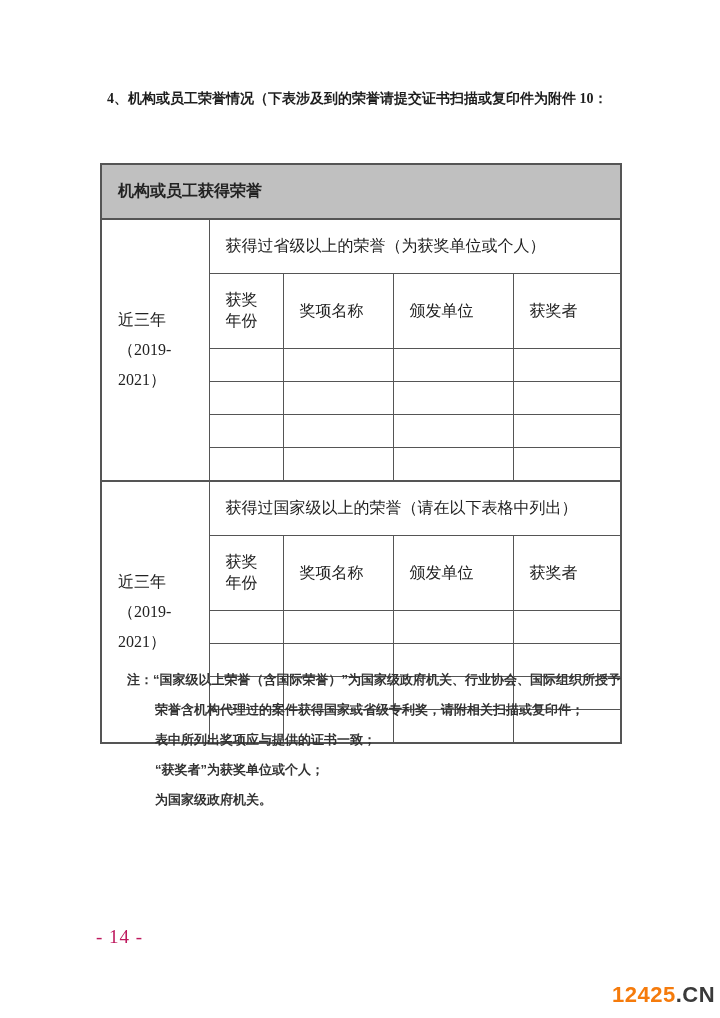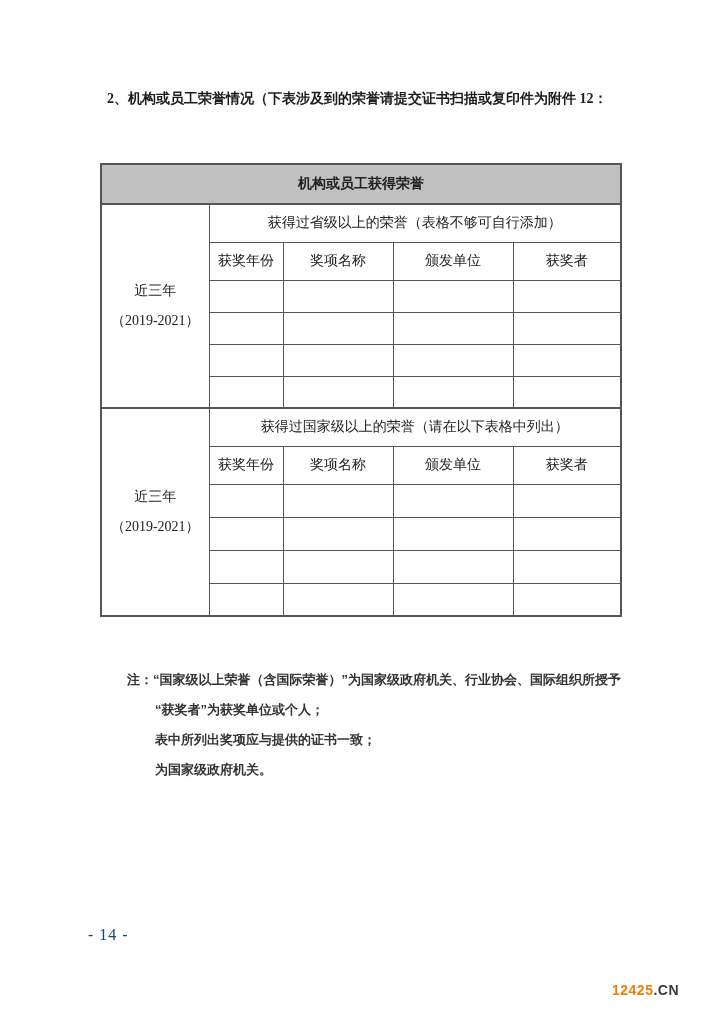--- a/index.html
+++ b/index.html
@@ -26,22 +26,22 @@
   .heading-line.first { text-indent: 7px; }
 
   
   table.honors {
     position: absolute; left: 100px; top: 163px; width: 520px;
     border-collapse: collapse; table-layout: fixed;
     border: 2px solid var(--border-color);
   }
   .honors td {
     border: 1px solid var(--border-color);
-    text-align: center; vertical-align: middle;
-    font-size: 14px; color: #222222; padding: 8px;
+    vertical-align: middle;
+    font-size: 16px; color: #222222; padding: 16px;
   }
   .title-row { height: 40px; }
   .title-cell {
     background: var(--title-bg);
     font-weight: bold; font-size: 15px; color: #1a1a1a;
     border-bottom: 2px solid var(--border-color) !important;
   }
   .sub-row { height: 38px; }
   .head-row { height: 38px; }
   .blank-s1 { height: 32px; }
@@ -54,58 +54,58 @@
     position: absolute; left: 100px; top: 665px; width: 522px;
     font-family: "Liberation Sans", "DejaVu Sans", sans-serif;
     font-weight: bold; font-size: 13px; color: #333333;
   }
   .note-line { line-height: 30px; }
   .note-first { text-indent: 27px; }
   .note-item { padding-left: 55px; }
 
   
   .page-number {
-    position: absolute; left: 88px; top: 926px;
-    font-size: 16px; color: #0c4a6e; letter-spacing: 1px;
+    position: absolute; left: 96px; top: 926px;
+    font-size: 19px; color: #be185d; letter-spacing: 1px;
   }
   .watermark {
     position: absolute; left: 612px; top: 982px;
     font-family: "Liberation Sans", "DejaVu Sans", sans-serif;
-    font-weight: 800; font-size: 14px; letter-spacing: 0.5px;
+    font-weight: 800; font-size: 22px; letter-spacing: 0.5px;
     white-space: nowrap;
   }
 </style>
 </head>
 <body>
 
 <div class="page">
 
   <div class="heading">
-    <div class="heading-line first">2、机构或员工荣誉情况（下表涉及到的荣誉请提交证书扫描或复印件为附件 12：</div>
+    <div class="heading-line first">4、机构或员工荣誉情况（下表涉及到的荣誉请提交证书扫描或复印件为附件 10：</div>
   </div>
 
   <table class="honors">
     <colgroup>
       <col style="width:108px">
         <col style="width:74px">
         <col style="width:110px">
         <col style="width:120px">
         <col style="width:108px">
     </colgroup>
     <tbody>
       <tr class="title-row">
         <td colspan="5" class="title-cell">机构或员工获得荣誉</td>
       </tr>
 
       <tr class="sub-row">
         <td class="side-cell" rowspan="6">
           <div>近三年</div>
           <div>（2019-2021）</div>
         </td>
-        <td colspan="4" class="sub-cell">获得过省级以上的荣誉（表格不够可自行添加）</td>
+        <td colspan="4" class="sub-cell">获得过省级以上的荣誉（为获奖单位或个人）</td>
       </tr>
       <tr class="head-row">
         <td>获奖年份</td>
         <td>奖项名称</td>
         <td>颁发单位</td>
         <td>获奖者</td>
       </tr>
       <tr class="blank-s1">
         <td></td>
         <td></td>
@@ -166,22 +166,23 @@
         <td></td>
         <td></td>
         <td></td>
         <td></td>
       </tr>
     </tbody>
   </table>
 
   <div class="notes">
     <div class="note-line note-first">注：“国家级以上荣誉（含国际荣誉）”为国家级政府机关、行业协会、国际组织所授予</div>
+    <div class="note-line note-item">荣誉含机构代理过的案件获得国家或省级专利奖，请附相关扫描或复印件；</div>
+    <div class="note-line note-item">表中所列出奖项应与提供的证书一致；</div>
     <div class="note-line note-item">“获奖者”为获奖单位或个人；</div>
-    <div class="note-line note-item">表中所列出奖项应与提供的证书一致；</div>
     <div class="note-line note-item">为国家级政府机关。</div>
   </div>
 
   <div class="page-number">- 14 -</div>
 
   <div class="watermark">
     <span class="wm-num" style="color: rgb(245, 123, 12);">12425</span><span class="wm-suffix" style="color: rgb(58, 58, 58);">.CN</span>
   </div>
 
 </div>

